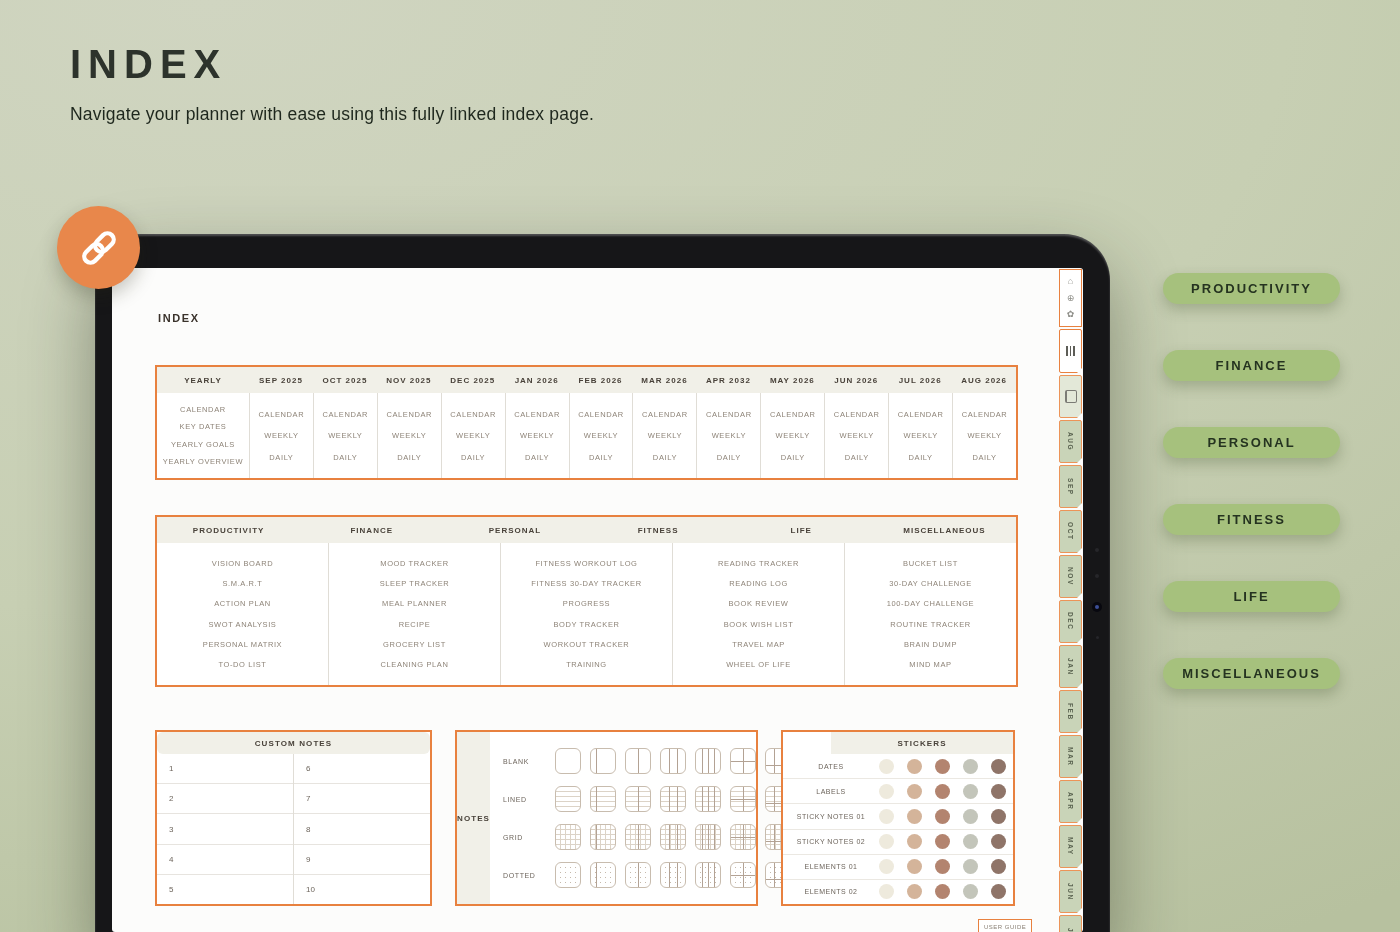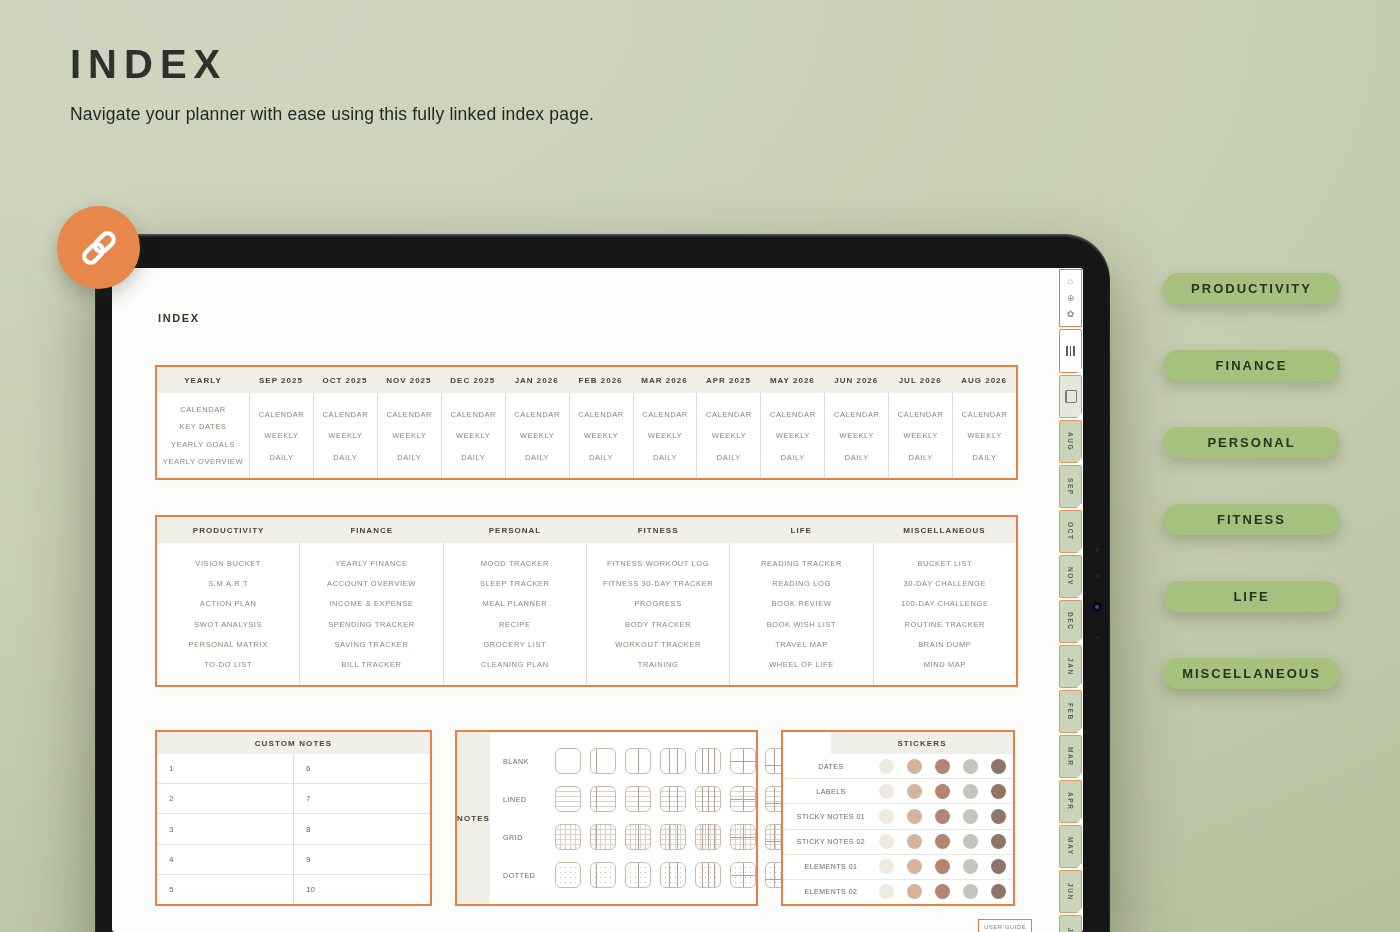--- a/index.html
+++ b/index.html
@@ -29,36 +29,36 @@
           border-radius:3px;overflow:hidden;}
   .scr-title{position:absolute;left:46px;top:44px;font-size:11px;font-weight:bold;letter-spacing:1.6px;color:#3a322b;}
 
   
   .obox{position:absolute;border:2px solid #e8813f;background:#fff;box-sizing:border-box;}
   .box-head{background:#f1f0e8;display:flex;align-items:center;justify-content:center;
             font-size:8px;font-weight:bold;letter-spacing:1.1px;color:#49423a;}
   #month-table{left:43px;top:97px;width:863px;height:115px;display:flex;flex-direction:column;}
   .mt-head{display:flex;height:26px;flex:0 0 26px;background:#f1f0e8;align-items:center;}
   .mt-hcell{flex:1;text-align:center;font-size:8px;font-weight:bold;letter-spacing:1px;color:#49423a;}
-  .mt-body{display:flex;flex:1;}
+  .mt-body{display:flex;flex:1;justify-content:flex-end;}
   .mt-bcell{flex:1;display:flex;flex-direction:column;justify-content:space-evenly;align-items:center;padding:4px 0;}
   .mt-bcell + .mt-bcell{border-left:1px solid #e0ddd6;}
   .colw-yearly{flex:0 0 92px;}
   .link-item{font-size:7.5px;color:#8e8478;letter-spacing:.6px;white-space:nowrap;cursor:pointer;}
 
   #category-table{left:43px;top:247px;width:863px;height:172px;display:flex;flex-direction:column;}
   .ct-head{display:flex;height:26px;flex:0 0 26px;background:#f1f0e8;align-items:center;}
   .ct-hcell{flex:1;text-align:center;font-size:8px;font-weight:bold;letter-spacing:1px;color:#49423a;}
   .ct-body{display:flex;flex:1;}
   .ct-bcell{flex:1;display:flex;flex-direction:column;justify-content:space-evenly;align-items:center;padding:5px 0;}
   .ct-bcell + .ct-bcell{border-left:1px solid #e0ddd6;}
 
   
   #custom-notes{left:43px;top:462px;width:277px;height:176px;display:flex;flex-direction:column;}
-  #custom-notes .box-head{flex:0 0 22px;}
+  #custom-notes .box-head{flex:0 0 22px;border-radius:6px;}
   .cn-body{flex:1;display:flex;}
   .cn-col{flex:1;display:flex;flex-direction:column;}
   .cn-col + .cn-col{border-left:1px solid #e0ddd6;}
   .cn-cell{flex:1;display:flex;align-items:center;padding-left:12px;font-size:8px;color:#6d655c;cursor:pointer;}
   .cn-cell + .cn-cell{border-top:1px solid #e7e4df;}
 
   
   #notes-box{left:343px;top:462px;width:303px;height:176px;display:flex;}
   #notes-box .box-head{flex:0 0 22px;}
   .nt-body{flex:1;display:flex;flex-direction:column;justify-content:space-evenly;padding:4px 0;}
@@ -142,21 +142,21 @@
       <div class="obox" id="month-table">
           <div class="mt-head">
             <div class="mt-hcell colw-yearly">YEARLY</div>
             <div class="mt-hcell">SEP 2025</div>
             <div class="mt-hcell">OCT 2025</div>
             <div class="mt-hcell">NOV 2025</div>
             <div class="mt-hcell">DEC 2025</div>
             <div class="mt-hcell">JAN 2026</div>
             <div class="mt-hcell">FEB 2026</div>
             <div class="mt-hcell">MAR 2026</div>
-            <div class="mt-hcell">APR 2025</div>
+            <div class="mt-hcell">APR 2032</div>
             <div class="mt-hcell">MAY 2026</div>
             <div class="mt-hcell">JUN 2026</div>
             <div class="mt-hcell">JUL 2026</div>
             <div class="mt-hcell">AUG 2026</div>
           </div>
           <div class="mt-body">
             <div class="mt-bcell colw-yearly">
               <div class="link-item">CALENDAR</div>
               <div class="link-item">KEY DATES</div>
               <div class="link-item">YEARLY GOALS</div>
@@ -228,34 +228,26 @@
           <div class="ct-head">
             <div class="ct-hcell">PRODUCTIVITY</div>
             <div class="ct-hcell">FINANCE</div>
             <div class="ct-hcell">PERSONAL</div>
             <div class="ct-hcell">FITNESS</div>
             <div class="ct-hcell">LIFE</div>
             <div class="ct-hcell">MISCELLANEOUS</div>
           </div>
           <div class="ct-body">
             <div class="ct-bcell">
-              <div class="link-item">VISION BUCKET</div>
+              <div class="link-item">VISION BOARD</div>
               <div class="link-item">S.M.A.R.T</div>
               <div class="link-item">ACTION PLAN</div>
               <div class="link-item">SWOT ANALYSIS</div>
               <div class="link-item">PERSONAL MATRIX</div>
               <div class="link-item">TO-DO LIST</div>
-            </div>
-            <div class="ct-bcell">
-              <div class="link-item">YEARLY FINANCE</div>
-              <div class="link-item">ACCOUNT OVERVIEW</div>
-              <div class="link-item">INCOME &amp; EXPENSE</div>
-              <div class="link-item">SPENDING TRACKER</div>
-              <div class="link-item">SAVING TRACKER</div>
-              <div class="link-item">BILL TRACKER</div>
             </div>
             <div class="ct-bcell">
               <div class="link-item">MOOD TRACKER</div>
               <div class="link-item">SLEEP TRACKER</div>
               <div class="link-item">MEAL PLANNER</div>
               <div class="link-item">RECIPE</div>
               <div class="link-item">GROCERY LIST</div>
               <div class="link-item">CLEANING PLAN</div>
             </div>
             <div class="ct-bcell">

